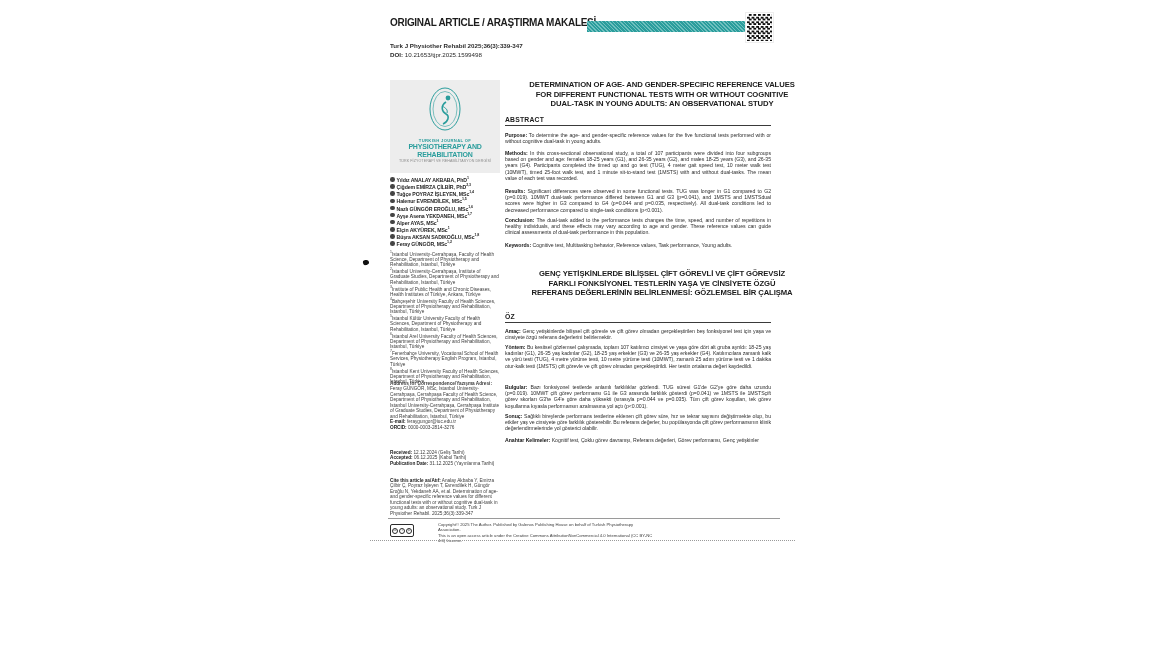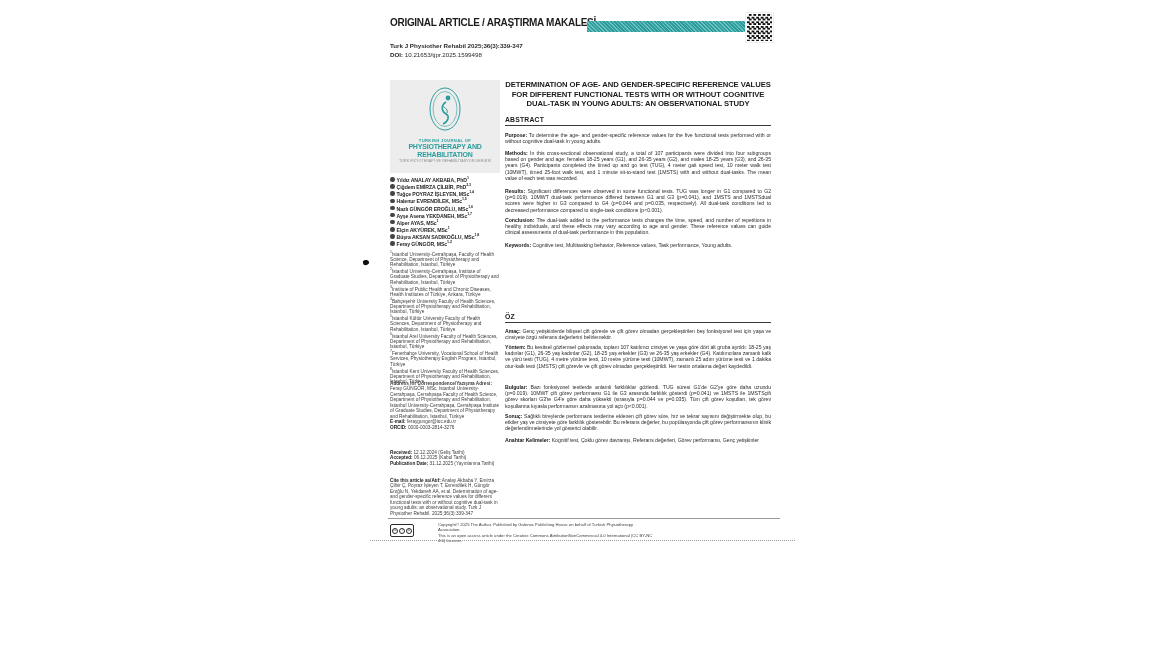--- a/index.html
+++ b/index.html
@@ -28,21 +28,21 @@
   .author-name sup{font-size:3.6px;}
   .tiny{font-size:4.7px;line-height:1.16;color:#3c3c3c;text-align:left;}
   .tiny sup{font-size:3.4px;}
   .tiny b{color:#222;}
   .aff{margin-bottom:0.5px;}
   .corr-label{font-weight:bold;}
 
   
   .col-r{width:266px;}
   .en-title,.tr-title{font-size:7.7px;font-weight:bold;text-align:center;line-height:1.24;
-                      color:#1b1b1b;letter-spacing:-0.1px;}
+                      color:#1b1b1b;letter-spacing:-0.1px;margin-left:24px;}
   .sec-head{font-size:6.8px;font-weight:bold;color:#1b1b1b;border-bottom:1.4px solid #3a3a3a;
             padding-bottom:2px;letter-spacing:.2px;}
   .para{font-size:5.2px;line-height:1.2;color:#2e2e2e;text-align:justify;letter-spacing:-0.05px;}
   .para .lbl{font-weight:bold;color:#151515;}
 
   
   .foot-line{border-top:0.5px solid #9a9a9a;}
   .cc-badge{width:22px;height:11px;border:1px solid #2b2b2b;border-radius:2px;display:flex;
             align-items:center;justify-content:space-evenly;background:#fff;}
   .cc-circle{width:6px;height:6px;border-radius:50%;border:1.2px solid #2b2b2b;box-sizing:border-box;
@@ -164,20 +164,21 @@
   <div class="abs para col-r" style="left:505px;top:188px;">
     <span class="lbl">Results:</span> <span>Significant differences were observed in some functional tests. TUG was longer in G1 compared to G2 (p=0.019). 10MWT dual-task performance differed between G1 and G3 (p=0.041), and 1MSTS and 1MSTSdual scores were higher in G3 compared to G4 (p=0.044 and p=0.035, respectively). All dual-task conditions led to decreased performance compared to single-task conditions (p&lt;0.001).</span>
   </div>
   <div class="abs para col-r" style="left:505px;top:217px;">
     <span class="lbl">Conclusion:</span> <span>The dual-task added to the performance tests changes the time, speed, and number of repetitions in healthy individuals, and these effects may vary according to age and gender. These reference values can guide clinical assessments of dual-task performance in this population.</span>
   </div>
   <div class="abs para col-r" style="left:505px;top:242px;">
     <span class="lbl">Keywords:</span> <span>Cognitive test, Multitasking behavior, Reference values, Task performance, Young adults.</span>
   </div>
 
+  <div class="abs tr-title col-r" style="left:505px;top:269px;">GENÇ YETİŞKİNLERDE BİLİŞSEL ÇİFT GÖREVLİ VE ÇİFT GÖREVSİZ FARKLI FONKSİYONEL TESTLERİN YAŞA VE CİNSİYETE ÖZGÜ REFERANS DEĞERLERİNİN BELİRLENMESİ: GÖZLEMSEL BİR ÇALIŞMA</div>
   <div class="abs sec-head col-r" style="left:505px;top:313px;">ÖZ</div>
 
   <div class="abs para col-r" style="left:505px;top:328px;">
     <span class="lbl">Amaç:</span> <span>Genç yetişkinlerde bilişsel çift görevle ve çift görev olmadan gerçekleştirilen beş fonksiyonel test için yaşa ve cinsiyete özgü referans değerlerini belirlemektir.</span>
   </div>
   <div class="abs para col-r" style="left:505px;top:344px;">
     <span class="lbl">Yöntem:</span> <span>Bu kesitsel gözlemsel çalışmada, toplam 107 katılımcı cinsiyet ve yaşa göre dört alt gruba ayrıldı: 18-25 yaş kadınlar (G1), 26-35 yaş kadınlar (G2), 18-25 yaş erkekler (G3) ve 26-35 yaş erkekler (G4). Katılımcılara zamanlı kalk ve yürü testi (TUG), 4 metre yürüme testi, 10 metre yürüme testi (10MWT), zamanlı 25 adım yürüme testi ve 1 dakika otur-kalk testi (1MSTS) çift görevle ve çift görev olmadan gerçekleştirildi. Her testin ortalama değeri kaydedildi.</span>
   </div>
   <div class="abs para col-r" style="left:505px;top:384px;">
     <span class="lbl">Bulgular:</span> <span>Bazı fonksiyonel testlerde anlamlı farklılıklar gözlendi. TUG süresi G1'de G2'ye göre daha uzundu (p=0.019). 10MWT çift görev performansı G1 ile G3 arasında farklılık gösterdi (p=0.041) ve 1MSTS ile 1MSTSçift görev skorları G3'te G4'e göre daha yüksekti (sırasıyla p=0.044 ve p=0.035). Tüm çift görev koşulları, tek görev koşullarına kıyasla performansın azalmasına yol açtı (p&lt;0.001).</span>

